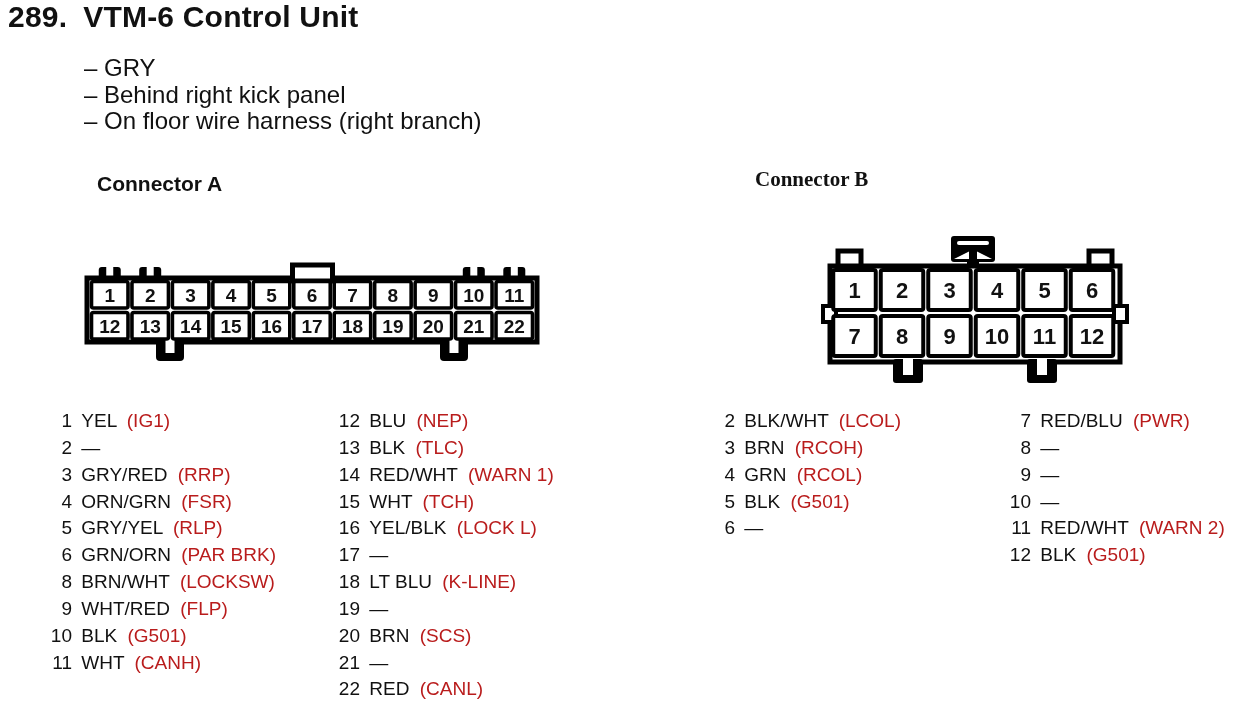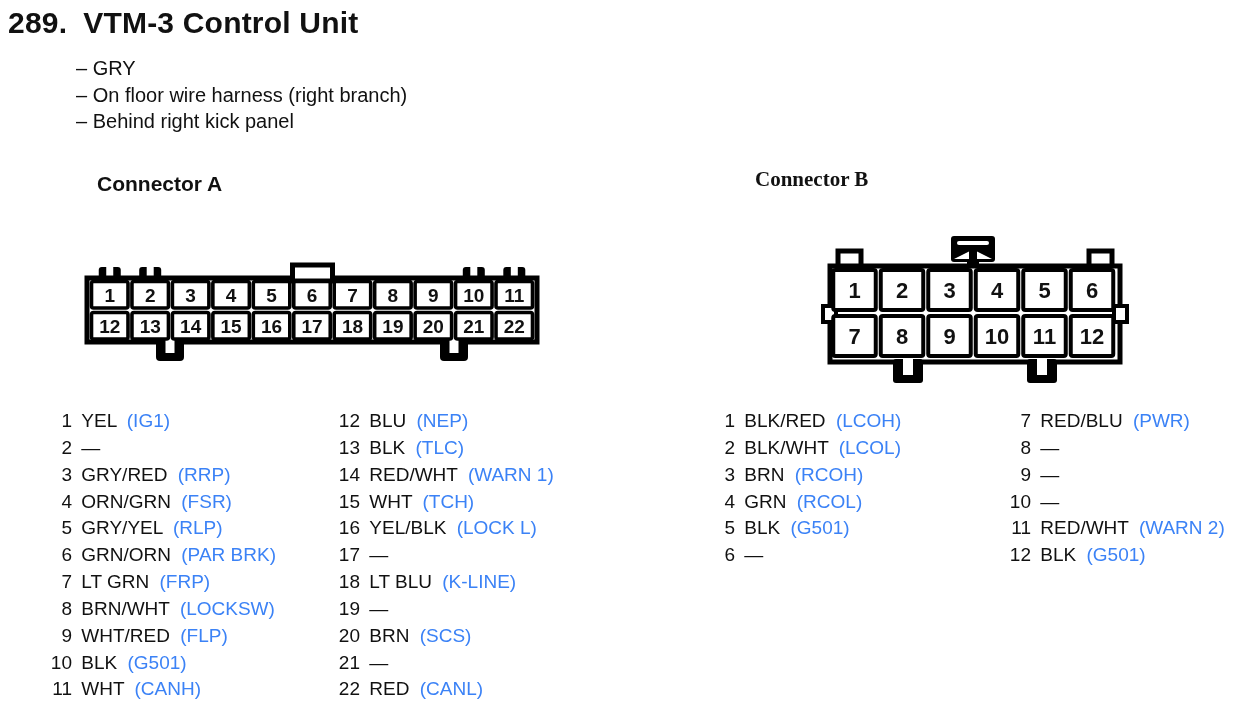--- a/index.html
+++ b/index.html
@@ -1,53 +1,53 @@
 <!DOCTYPE html>
 <html><head>
 <meta charset="utf-8">
 <style>
   html,body{margin:0;padding:0;background:#fff;}
   .page{
     position:relative;width:1254px;height:719px;background:#ffffff;overflow:hidden;
     font-family:"Liberation Sans","DejaVu Sans",sans-serif;color:#111;
   }
-  .title{position:absolute;left:8px;top:6px;display:flex;gap:16px;
+  .title{position:absolute;left:8px;top:0;display:flex;gap:16px;
          font-size:30px;font-weight:bold;letter-spacing:.2px;}
-  .notes{position:absolute;left:76px;top:55px;font-size:20px;line-height:26.5px;}
+  .notes{position:absolute;left:84px;top:55px;font-size:24px;line-height:26.5px;}
   .notes div{white-space:pre;}
   .conn-heading{position:absolute;font-size:21px;font-weight:bold;text-align:right;}
   .conn-heading.a{left:97px;top:172px;}
   .conn-heading.b{left:755px;top:167px;font-family:Liberation Serif, serif;}
   .conn-svg{position:absolute;}
   .conn-svg.a{left:79px;top:256px;}
   .conn-svg.b{left:820px;top:230px;}
   .pin-col{position:absolute;font-size:19px;}
   .pin-row{height:26.85px;white-space:nowrap;}
   .pin-num{display:inline-block;text-align:right;}
   .pin-wire{margin-left:4px;}
-  .pin-signal{margin-left:5px;color:#3b82f6;}
+  .pin-signal{margin-left:5px;color:#b91c1c;}
   .col-a1{left:40px;top:410px;}  .col-a1 .pin-num{width:32px;}
   .col-a2{left:335px;top:410px;} .col-a2 .pin-num{width:25px;}
   .col-b1{left:709px;top:410px;} .col-b1 .pin-num{width:26px;}
   .col-b2{left:1003px;top:410px;}.col-b2 .pin-num{width:28px;}
 </style>
 </head>
 <body>
 
 <div class="page">
 
   <div class="title">
     <span>289.</span>
-    <span>VTM-3 Control Unit</span>
+    <span>VTM-6 Control Unit</span>
   </div>
 
   <div class="notes">
     <div>– GRY</div>
+    <div>– Behind right kick panel</div>
     <div>– On floor wire harness (right branch)</div>
-    <div>– Behind right kick panel</div>
   </div>
 
   <div class="conn-heading a">Connector A</div>
   <div class="conn-heading b">Connector B</div>
 
   <svg class="conn-svg a" width="470" height="112" viewBox="0 0 470 112">
 
     <g>
       <rect x="19.75" y="11" width="22" height="15" rx="3" fill="#000"></rect>
         <rect x="27.25" y="11" width="7" height="9" fill="#fff"></rect>
@@ -204,25 +204,20 @@
         <span class="pin-wire">GRY/YEL</span>
         <span class="pin-signal">(RLP)</span>
       </div>
 
       <div class="pin-row">
         <span class="pin-num">6</span>
         <span class="pin-wire">GRN/ORN</span>
         <span class="pin-signal">(PAR BRK)</span>
       </div>
 
-      <div class="pin-row">
-        <span class="pin-num">7</span>
-        <span class="pin-wire">LT GRN</span>
-        <span class="pin-signal">(FRP)</span>
-      </div>
 
       <div class="pin-row">
         <span class="pin-num">8</span>
         <span class="pin-wire">BRN/WHT</span>
         <span class="pin-signal">(LOCKSW)</span>
       </div>
 
       <div class="pin-row">
         <span class="pin-num">9</span>
         <span class="pin-wire">WHT/RED</span>
@@ -304,25 +299,20 @@
       </div>
 
       <div class="pin-row">
         <span class="pin-num">22</span>
         <span class="pin-wire">RED</span>
         <span class="pin-signal">(CANL)</span>
       </div>
     </div>
   <div class="pin-col col-b1">
 
-      <div class="pin-row">
-        <span class="pin-num">1</span>
-        <span class="pin-wire">BLK/RED</span>
-        <span class="pin-signal">(LCOH)</span>
-      </div>
 
       <div class="pin-row">
         <span class="pin-num">2</span>
         <span class="pin-wire">BLK/WHT</span>
         <span class="pin-signal">(LCOL)</span>
       </div>
 
       <div class="pin-row">
         <span class="pin-num">3</span>
         <span class="pin-wire">BRN</span>

